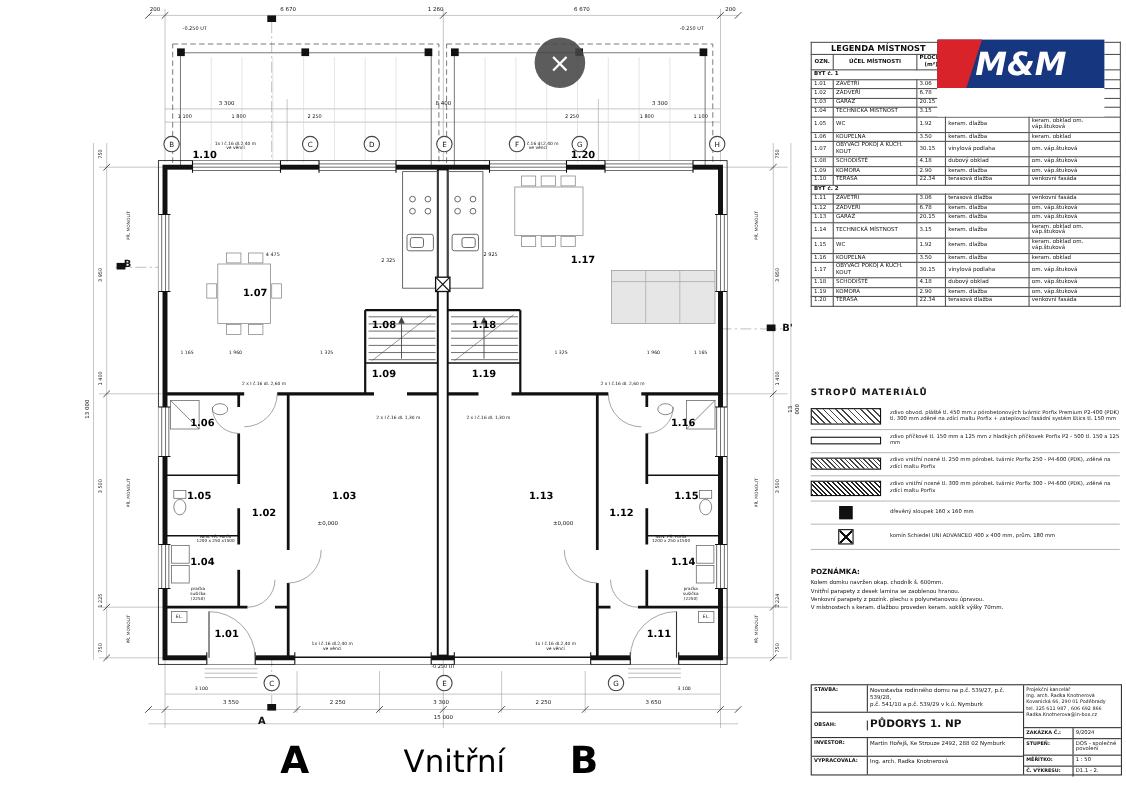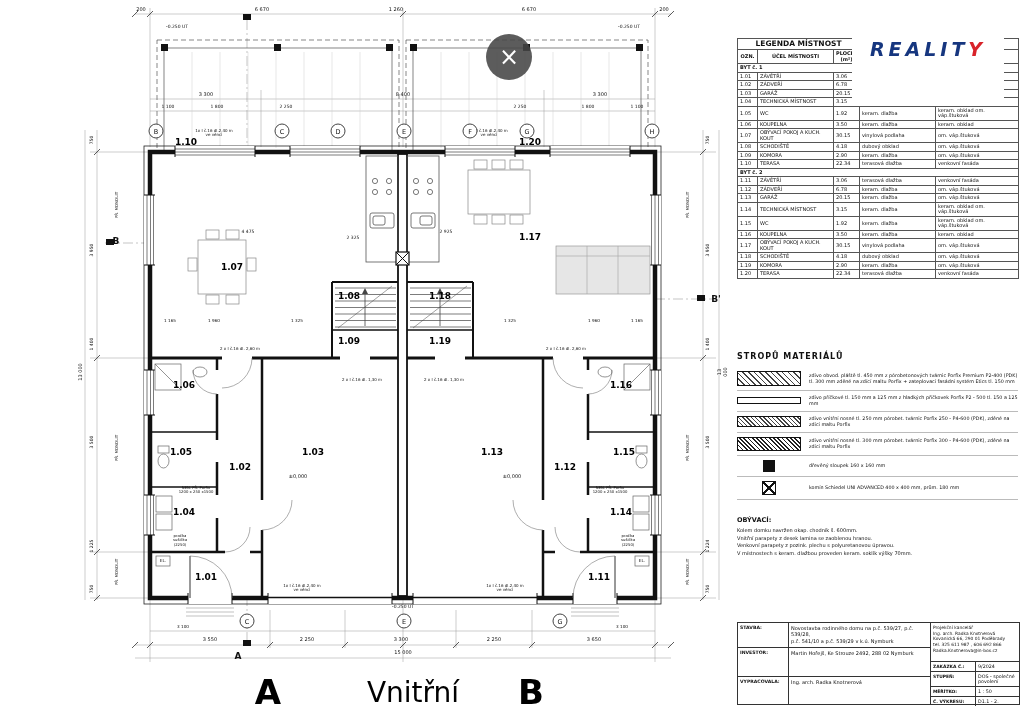--- a/index.html
+++ b/index.html
@@ -450,21 +450,24 @@
 
   <div class="caption">
     <span class="cap-a">A</span>
     <span class="cap-mid">Vnitřní</span>
     <span class="cap-b">B</span>
   </div>
 
   <div class="panel">
 
     <div class="logo">
-      <div class="logo-reality"><span>REALIT</span><span class="logo-y">Y</span></div>
+      <div class="logo-box">
+        <span class="logo-red-stripe"></span>
+        <span class="logo-mm">M&amp;M</span>
+      </div>
     </div>
 
     <table class="legend">
       <colgroup>
         <col class="col-ozn">
           <col class="col-ucel">
           <col class="col-plo">
           <col class="col-pod">
           <col class="col-sten">
       </colgroup>
@@ -655,35 +658,39 @@
             <span class="mat-text">dřevěný sloupek 160 x 160 mm</span>
           </div>
           <div class="mat-item">
             <span class="swatch sw6"></span>
             <span class="mat-text">komín Schiedel UNI ADVANCED 400 x 400 mm, prům. 180 mm</span>
           </div>
         </div>
     </div>
 
     <div class="note">
-      <h3>OBÝVACÍ:</h3>
+      <h3>POZNÁMKA:</h3>
       <div>
           <div>Kolem domku navržen okap. chodník š. 600mm.</div>
           <div>Vnitřní parapety z desek lamina se zaoblenou hranou.</div>
           <div>Venkovní parapety z pozink. plechu s polyuretanovou úpravou.</div>
           <div>V místnostech s keram. dlažbou proveden keram. soklík výšky 70mm.</div>
         </div>
     </div>
 
     <div class="titleblock">
       <div class="tb-left">
         <div class="tb-row tb-stavba">
           <div class="tb-label">STAVBA:</div>
           <div class="tb-value">Novostavba rodinného domu na p.č. 539/27, p.č. 539/28,
 p.č. 541/10 a p.č. 539/29 v k.ú. Nymburk</div>
+        </div>
+        <div class="tb-row tb-obsah">
+          <div class="tb-label">OBSAH:</div>
+          <div class="tb-value tb-obsah-value">PŮDORYS 1. NP</div>
         </div>
         <div class="tb-row">
           <div class="tb-label">INVESTOR:</div>
           <div class="tb-value">Martin Hořejš, Ke Strouze 2492, 288 02 Nymburk</div>
         </div>
         <div class="tb-row">
           <div class="tb-label">VYPRACOVALA:</div>
           <div class="tb-value">Ing. arch. Radka Knotnerová</div>
         </div>
       </div>

